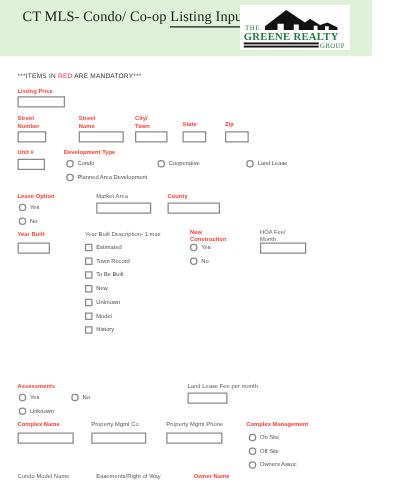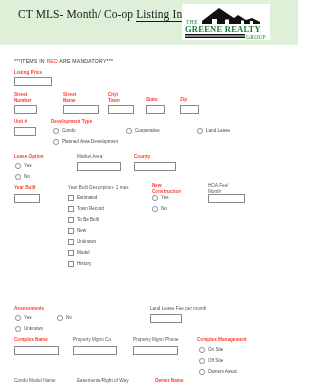--- a/index.html
+++ b/index.html
@@ -35,20 +35,21 @@
     display: block;
   }
 
   
   .logo {
     position: absolute;
     right: 8px;
     top: 4px;
     width: 108px;
     height: 36px;
+    text-align: center;
   }
 
   
   .sheet {
     position: relative;
     width: 298px;
     height: 341px;
     background: #ffffff;
   }
 
@@ -116,21 +117,21 @@
     color: #4a4a4a;
     white-space: nowrap;
   }
 </style>
 </head>
 <body>
 
 <div class="header">
 
   <div class="header-title">
-    <span>CT MLS- Month/ Co-op</span>
+    <span>CT MLS- Condo/ Co-op</span>
     <span class="line2" style="border-bottom:1px solid #1a1a1a; display:inline-block; padding-bottom:0px;">Listing Input Form</span>
   </div>
 
   <div class="logo">
     <svg viewBox="0 0 176 72" width="88" height="36">
       <rect x="0" y="0" width="176" height="72" fill="#ffffff"></rect>
 
       <path d="M40 34 L74 8 L104 28 L112 22 L128 32 L140 28 L156 36 L156 40 L40 40 Z" fill="#111111"></path>
       <path d="M60 40 L60 30 L70 30 L70 40 Z" fill="#ffffff"></path>
       <path d="M86 40 L86 31 L94 31 L94 40 Z" fill="#ffffff"></path>

